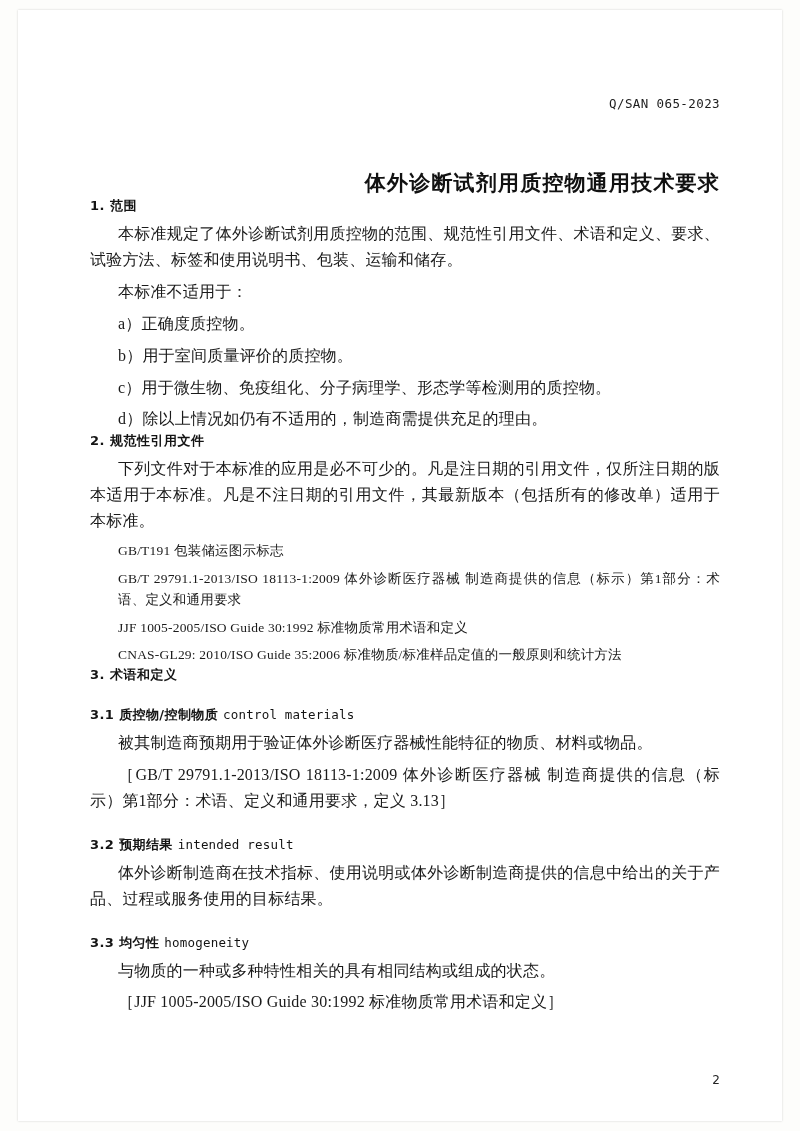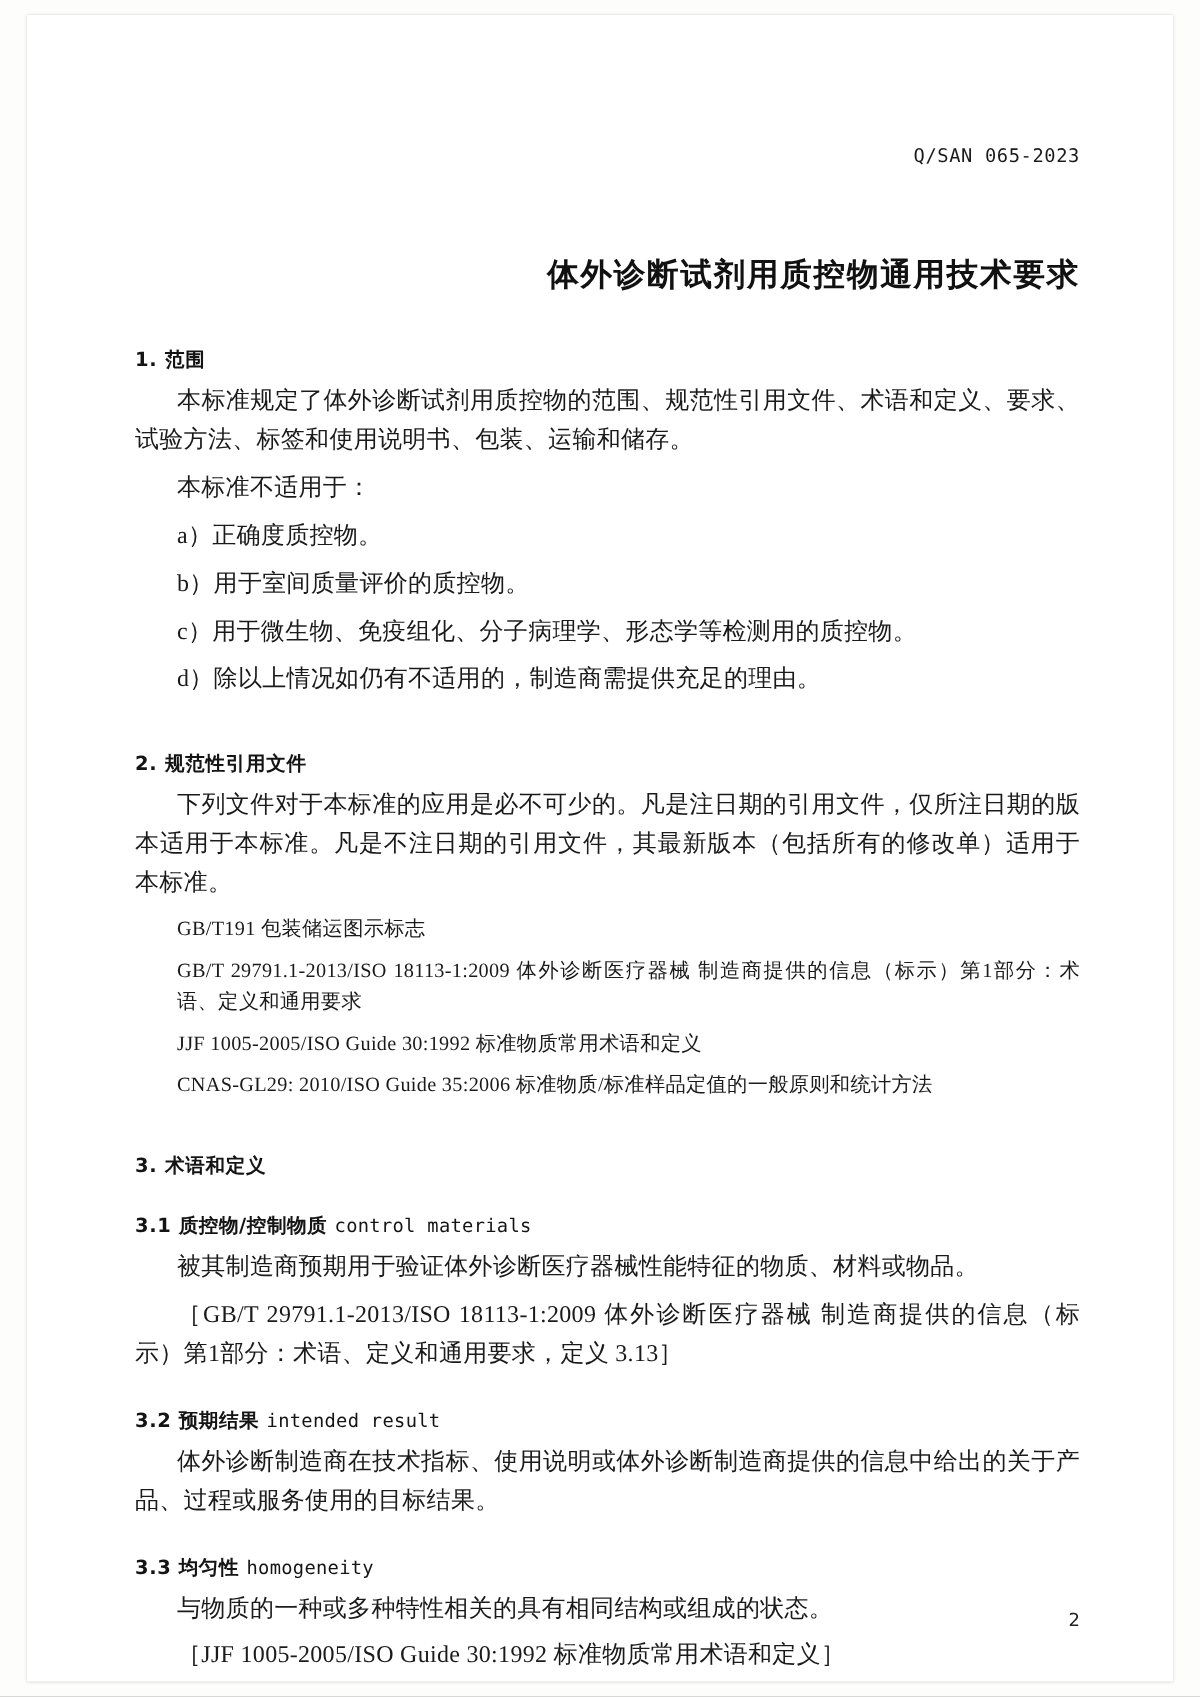--- a/index.html
+++ b/index.html
@@ -47,21 +47,20 @@
     font-size: 21px;
     letter-spacing: 1.2px;
     margin-top: 58px;
     color: #111;
   }
   .section-head {
     font-family: "DejaVu Sans", "Liberation Sans", sans-serif;
     font-size: 13px;
     font-weight: bold;
     color: #141414;
-    margin-top: 34px;
     letter-spacing: 0.5px;
   }
   .sub-head {
     font-family: "DejaVu Sans", "Liberation Sans", sans-serif;
     font-size: 13px;
     font-weight: bold;
     color: #141414;
     margin-top: 22px;
     letter-spacing: 0.4px;
   }

